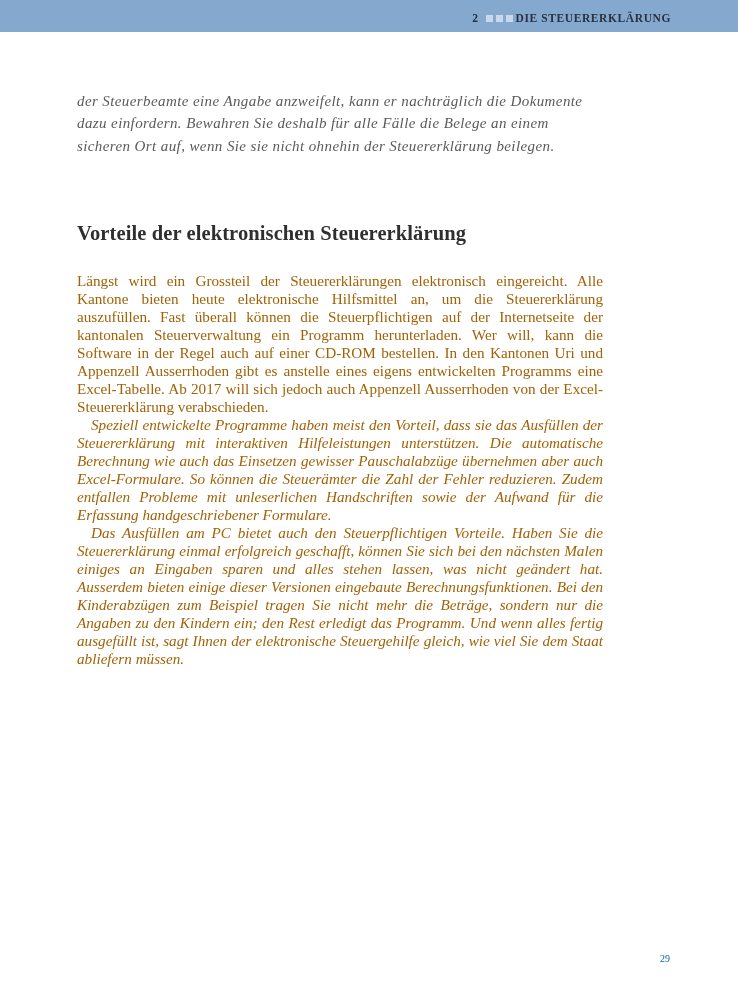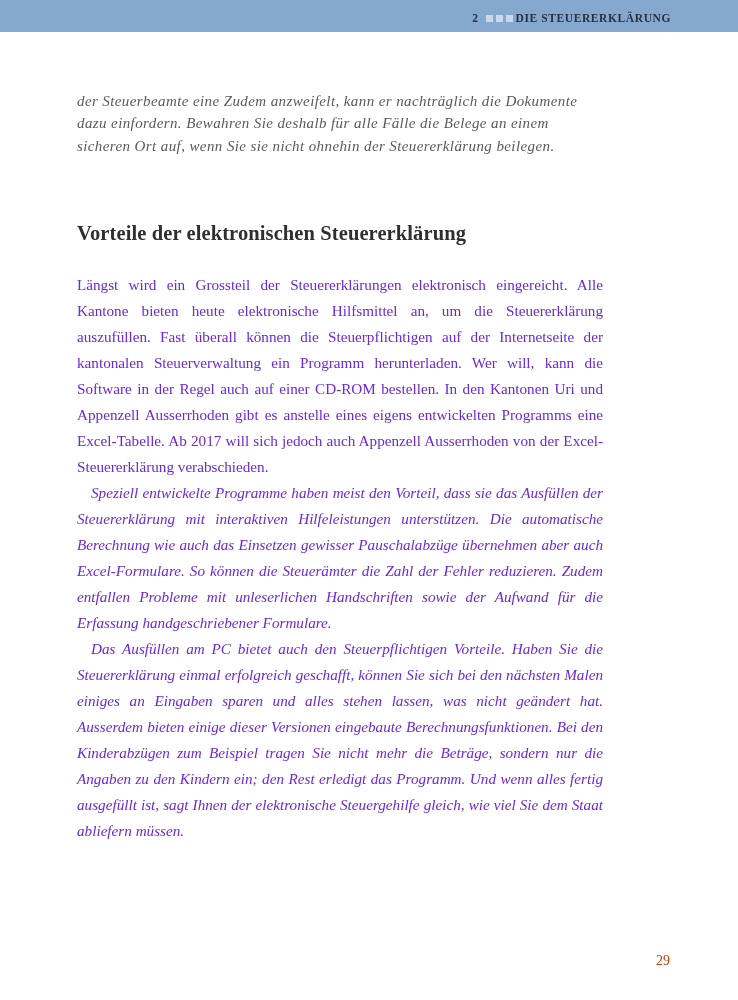--- a/index.html
+++ b/index.html
@@ -27,43 +27,43 @@
       position: absolute; top: 90px; left: 0; width: 526px;
       font-style: italic; font-size: 15px; line-height: 22.3px; color: #5a5a5a;
       letter-spacing: 0.4px; margin: 0;
     }
     .section-title {
       position: absolute; top: 222px; left: 0; margin: 0;
       font-weight: bold; font-size: 20.5px; color: #2f2f2f; letter-spacing: 0.1px;
     }
     .body-text {
       position: absolute; top: 272px; left: 0; width: 526px;
-      font-size: 15.2px; line-height: 26px; color: #6d28d9;
+      font-size: 15.2px; line-height: 18px; color: #a16207;
     }
     .body-text p { margin: 0; text-align: justify; }
     .body-text p.indent { text-indent: 14px; font-style: italic; }
     .page-number {
-      position: absolute; right: 68px; top: 953px; font-size: 14px; color: #c2410c;
+      position: absolute; right: 68px; top: 953px; font-size: 10px; color: #0369a1;
     }
   </style>
 </head>
 <body>
 
 <div class="header-band">
   <div class="running-head">
     <span class="chapnum">2</span>
     <span class="sq"></span>
     <span class="sq"></span>
     <span class="sq"></span>
     <span>DIE STEUERERKLÄRUNG</span>
   </div>
 </div>
 
 <div class="content">
-  <p class="intro">der Steuerbeamte eine Zudem anzweifelt, kann er nachträglich die Dokumente dazu einfordern. Bewahren Sie deshalb für alle Fälle die Belege an einem sicheren Ort auf, wenn Sie sie nicht ohnehin der Steuererklärung beilegen.</p>
+  <p class="intro">der Steuerbeamte eine Angabe anzweifelt, kann er nachträglich die Dokumente dazu einfordern. Bewahren Sie deshalb für alle Fälle die Belege an einem sicheren Ort auf, wenn Sie sie nicht ohnehin der Steuererklärung beilegen.</p>
 
   <h2 class="section-title">Vorteile der elektronischen Steuererklärung</h2>
 
   <div class="body-text">
     <p>Längst wird ein Grossteil der Steuererklärungen elektronisch eingereicht. Alle Kantone bieten heute elektronische Hilfsmittel an, um die Steuererklärung auszufüllen. Fast überall können die Steuerpflichtigen auf der Internetseite der kantonalen Steuerverwaltung ein Programm herunterladen. Wer will, kann die Software in der Regel auch auf einer CD-ROM bestellen. In den Kantonen Uri und Appenzell Ausserrhoden gibt es anstelle eines eigens entwickelten Programms eine Excel-Tabelle. Ab 2017 will sich jedoch auch Appenzell Ausserrhoden von der Excel-Steuererklärung verabschieden.</p>
     <p class="indent">Speziell entwickelte Programme haben meist den Vorteil, dass sie das Ausfüllen der Steuererklärung mit interaktiven Hilfeleistungen unterstützen. Die automatische Berechnung wie auch das Einsetzen gewisser Pauschalabzüge übernehmen aber auch Excel-Formulare. So können die Steuerämter die Zahl der Fehler reduzieren. Zudem entfallen Probleme mit unleserlichen Handschriften sowie der Aufwand für die Erfassung handgeschriebener Formulare.</p>
     <p class="indent">Das Ausfüllen am PC bietet auch den Steuerpflichtigen Vorteile. Haben Sie die Steuererklärung einmal erfolgreich geschafft, können Sie sich bei den nächsten Malen einiges an Eingaben sparen und alles stehen lassen, was nicht geändert hat. Ausserdem bieten einige dieser Versionen eingebaute Berechnungsfunktionen. Bei den Kinderabzügen zum Beispiel tragen Sie nicht mehr die Beträge, sondern nur die Angaben zu den Kindern ein; den Rest erledigt das Programm. Und wenn alles fertig ausgefüllt ist, sagt Ihnen der elektronische Steuergehilfe gleich, wie viel Sie dem Staat abliefern müssen.</p>
   </div>
 </div>
 

